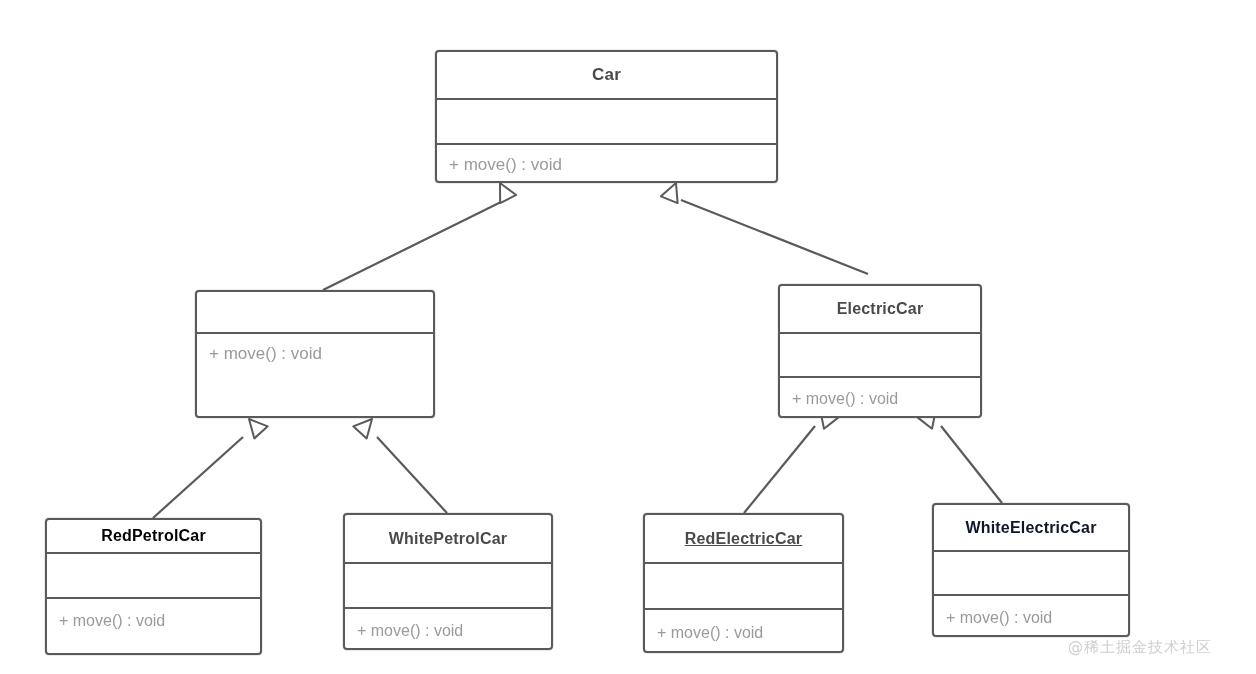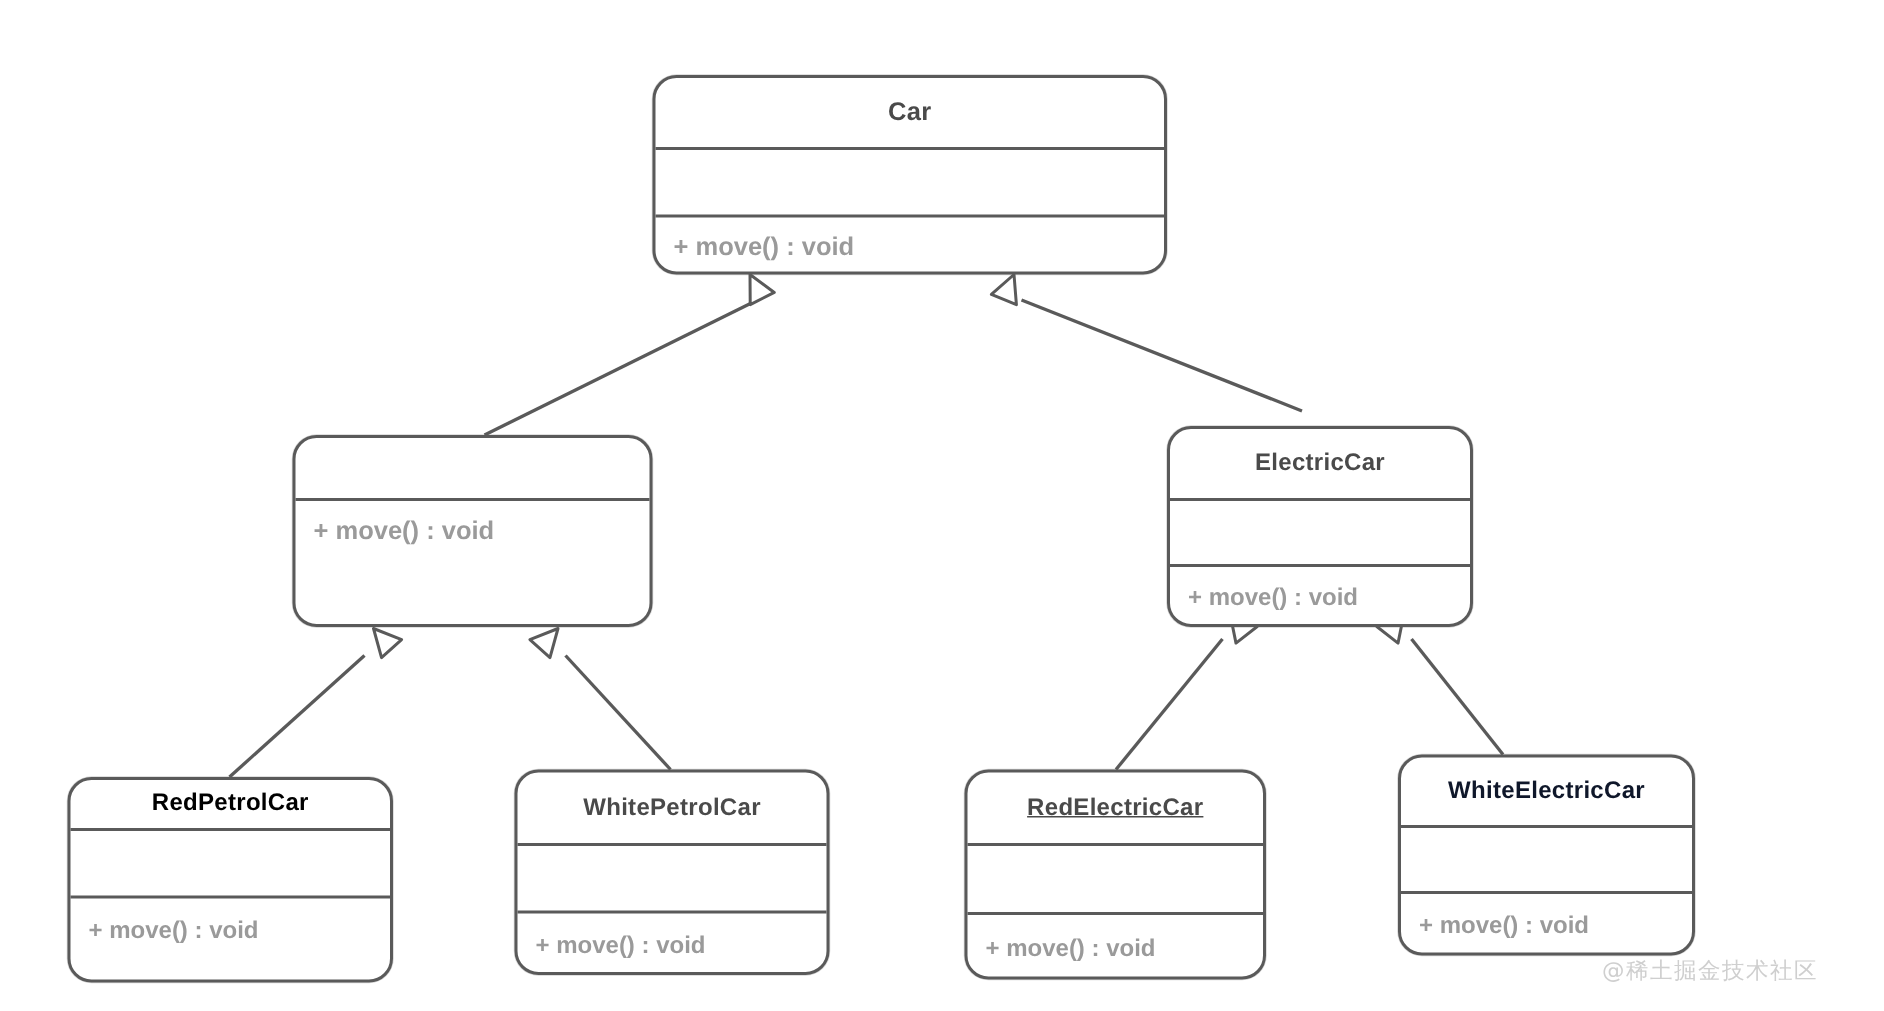--- a/index.html
+++ b/index.html
@@ -22,21 +22,21 @@
     left: 0;
     top: 0;
     width: 1256px;
     height: 674px;
   }
   .uml-class {
     position: absolute;
     box-sizing: border-box;
     background: #ffffff;
     border: 2px solid #5a5a5a;
-    border-radius: 16px;
+    border-radius: 4px;
     z-index: 2;
     box-shadow: 0 0 0 0.5px rgba(90,90,90,0.25);
   }
   .uml-name {
     box-sizing: border-box;
     display: flex;
     align-items: center;
     justify-content: center;
     font-weight: bold;
     color: #4a4a4a;
@@ -48,21 +48,20 @@
     box-sizing: border-box;
     border-bottom: 2px solid #5a5a5a;
   }
   .uml-methods {
     box-sizing: border-box;
     display: flex;
     align-items: center;
     padding-left: 12px;
     color: #9a9a9a;
     white-space: nowrap;
-    font-weight: bold;
   }
   .watermark {
     position: absolute;
     color: #cfcfcf;
     font-family: "DejaVu Sans", sans-serif;
     font-size: 15px;
     letter-spacing: 1px;
     white-space: nowrap;
     z-index: 3;
     text-align: center;

